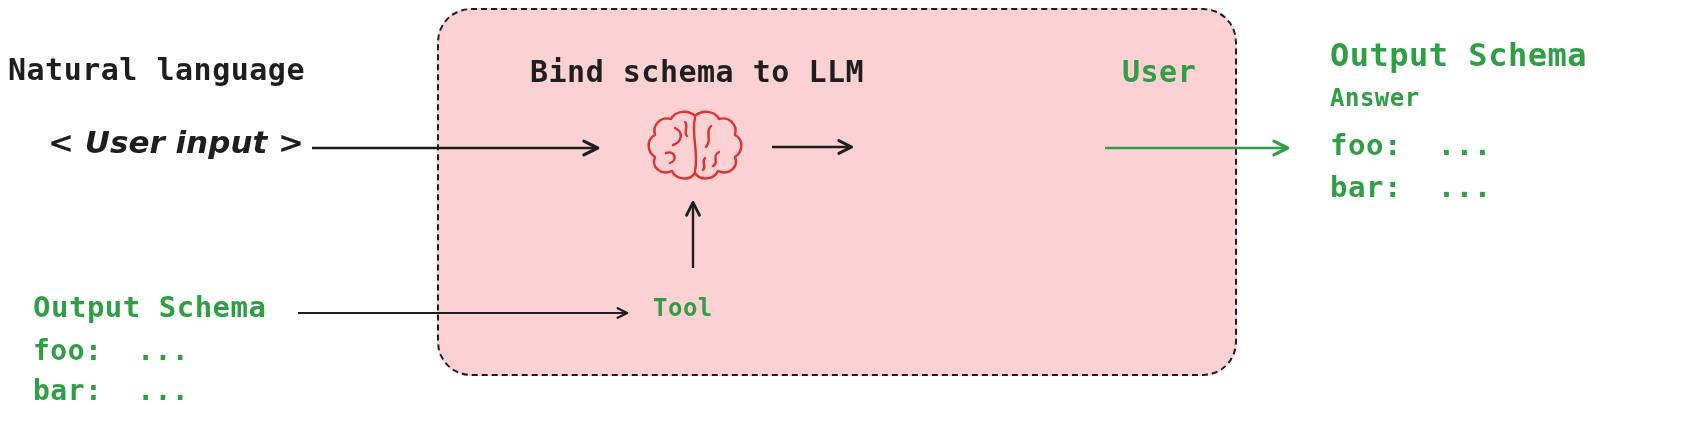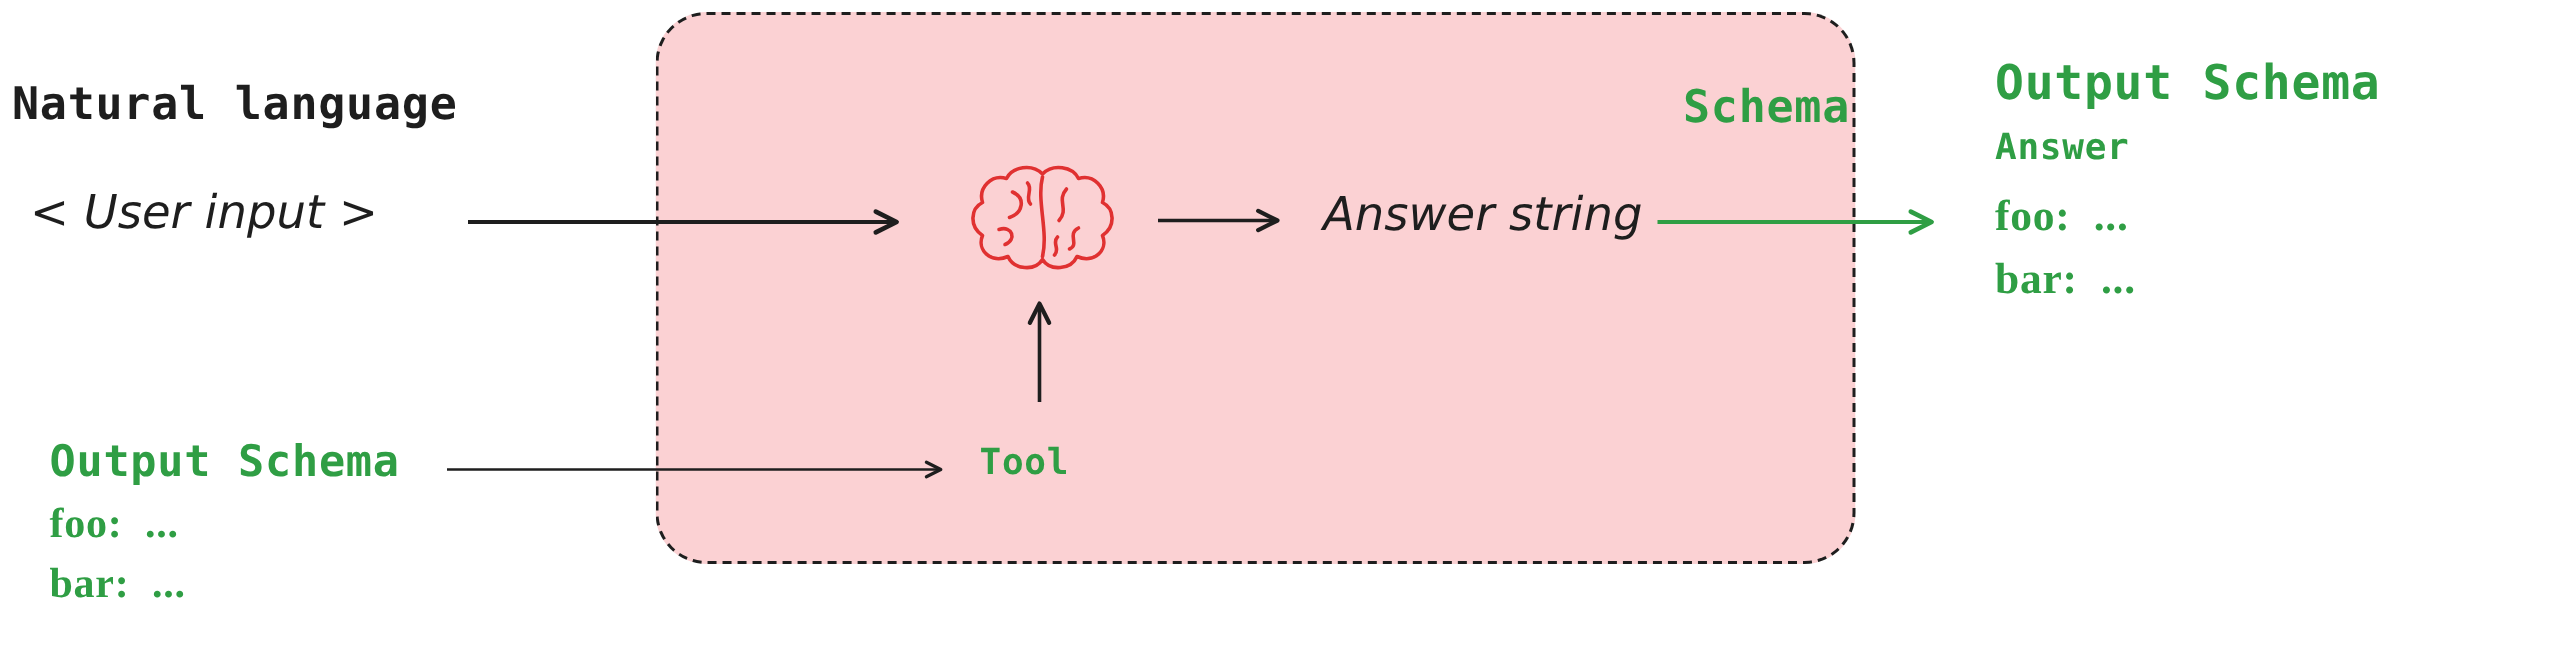--- a/index.html
+++ b/index.html
@@ -17,25 +17,26 @@
   }
   .abs { position: absolute; }
   .mono {
     font-family: "DejaVu Sans Mono", monospace;
     font-weight: bold;
     letter-spacing: 0.5px;
   }
   .hand {
     font-family: "DejaVu Sans", sans-serif;
     font-style: italic;
-    font-weight: 400;
+    font-weight: 700;
+    margin-left: 28px;
   }
   .dark  { color: #1e1e1e; }
   .green { color: #2f9e44; }
-  .pre   { white-space: pre; font-family: Liberation Serif, serif; }
+  .pre   { white-space: pre; }
   .pink-box {
     position: absolute;
     left: 437px;
     top: 8px;
     width: 800px;
     height: 368px;
     background: #fbd1d3;
     border: 2.5px dashed #1e1e1e;
     border-radius: 34px;
     box-sizing: border-box;
@@ -77,36 +78,36 @@
     <line x1="298" y1="313" x2="626" y2="313" stroke="#1e1e1e" stroke-width="1.8" marker-end="url(#mBlack)"></line>
   </svg>
 
   <div class="abs mono dark" style="left:8px; top:52px; font-size:30px;">Natural language</div>
   <div class="abs hand dark" style="left:20px; top:124px; font-size:31px;">&lt; User input &gt;</div>
 
   <div class="abs mono green" style="left:33px; top:290px; font-size:29px;">Output Schema</div>
   <div class="abs mono green pre" style="left:33px; top:334px; font-size:28px;">foo:  ...</div>
   <div class="abs mono green pre" style="left:33px; top:374px; font-size:28px;">bar:  ...</div>
 
-  <div class="abs mono green" style="left:1122px; top:54px; font-size:30px;">Schema</div>
+  <div class="abs mono dark" style="left:530px; top:54px; font-size:30px;">Bind schema to LLM</div>
+  <div class="abs mono green" style="left:1122px; top:54px; font-size:30px;">User</div>
 
   <svg class="brain" viewBox="0 0 100 74">
     <g fill="none" stroke="#e03131" stroke-width="2.4" stroke-linecap="round" stroke-linejoin="round">
       <path d="M50,8 C43,1 30,3 26,11 C16,8 7,17 10,27 C2,31 1,43 10,49 C6,59 16,68 27,63 C31,72 45,73 50,65 C55,73 69,72 73,63 C84,68 94,59 90,49 C99,43 98,31 90,27 C93,17 84,8 74,11 C70,3 57,1 50,8 Z"></path>
       <path d="M50,10 C46,26 54,46 50,63"></path>
       <path d="M30,20 C39,24 37,34 28,37"></path>
       <path d="M66,18 C59,26 68,31 61,39"></path>
       <path d="M21,45 C30,42 33,52 25,55"></path>
       <path d="M74,44 C66,48 75,55 68,58"></path>
       <path d="M40,14 C44,18 38,24 42,28"></path>
       <path d="M60,50 C56,54 62,58 58,62"></path>
     </g>
   </svg>
 
-  <div class="abs hand dark" style="left:882px; top:125px; font-size:31px;">Answer string</div>
   <div class="abs mono green" style="left:653px; top:294px; font-size:24px;">Tool</div>
 
   <div class="abs mono green" style="left:1330px; top:36px; font-size:32px;">Output Schema</div>
   <div class="abs mono green" style="left:1330px; top:84px; font-size:24px;">Answer</div>
   <div class="abs mono green pre" style="left:1330px; top:128px; font-size:29px;">foo:  ...</div>
   <div class="abs mono green pre" style="left:1330px; top:170px; font-size:29px;">bar:  ...</div>
 
 </div>
 
 </body></html>

